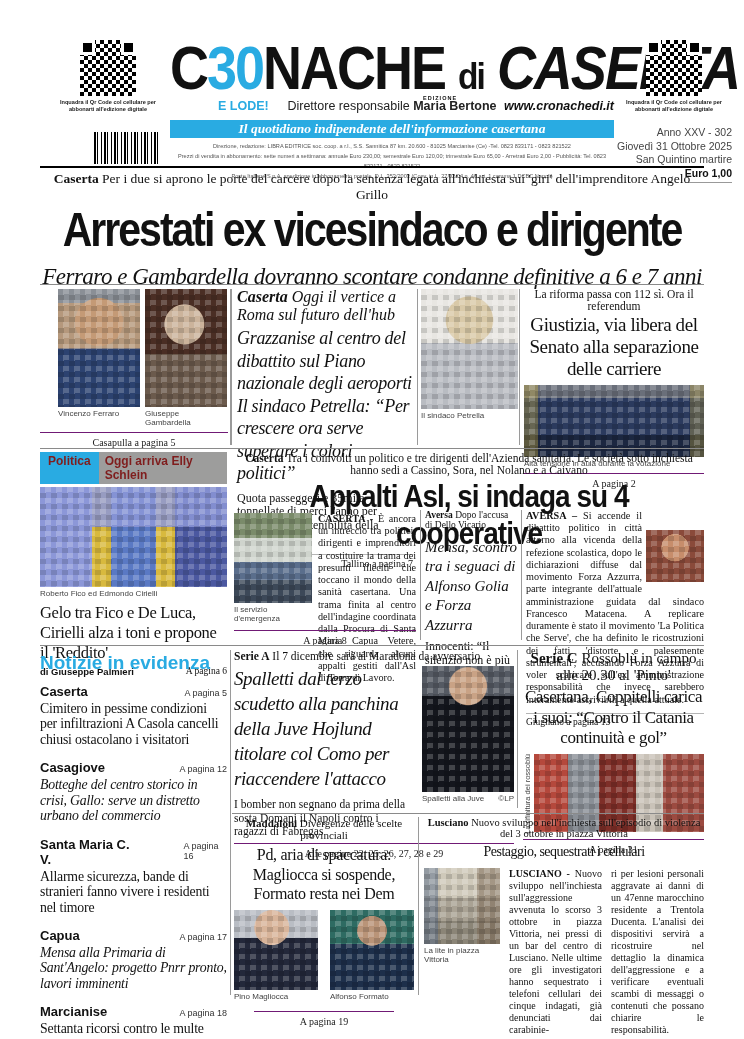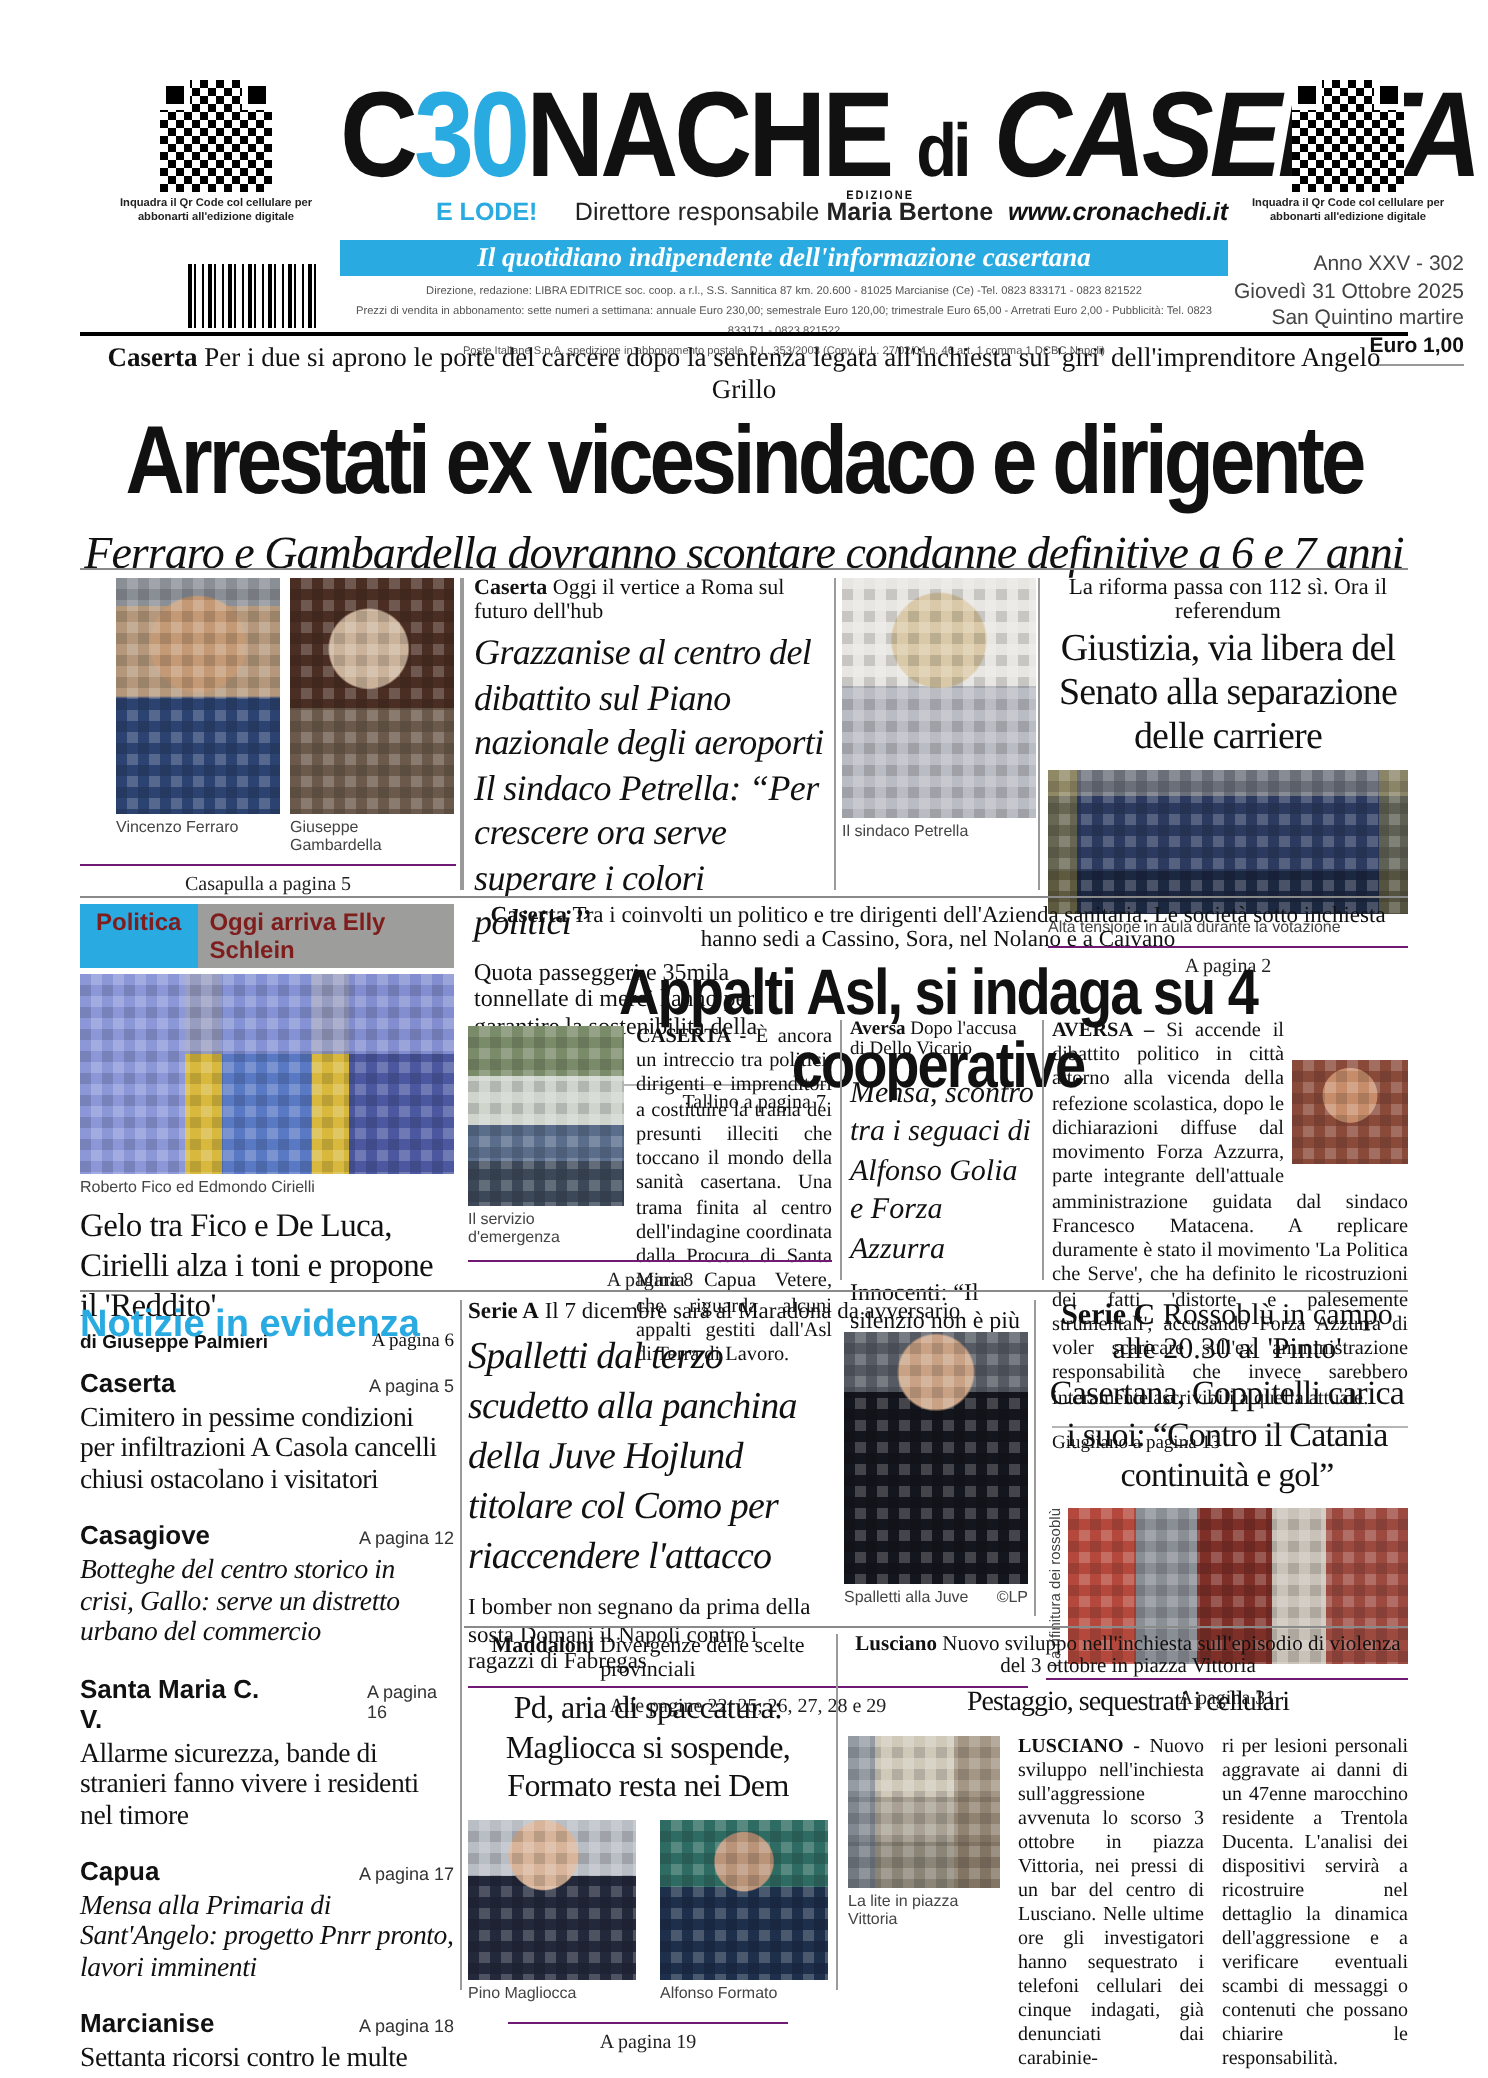--- a/index.html
+++ b/index.html
@@ -85,21 +85,21 @@
   .body-txt{text-align:justify;line-height:1.2;}
   .body-txt b{font-weight:bold;}
 
   
   .colA{left:40px;top:289px;width:188px;}
   .pair{display:flex;gap:5px;padding-left:18px;}
   .pair .photo{width:82px;height:118px;}
   .pair-caps{display:flex;gap:5px;padding-left:18px;}
   .pair-caps .cap{width:82px;}
   .colB{left:237px;top:288px;width:176px;}
-  .colB .kick{font-size:11px;}
+  .colB .kick{font-size:16px;font-style:italic;}
   .hl-it{font-style:italic;font-size:18px;line-height:1.25;margin-top:3px;letter-spacing:-0.3px;}
   .dek{font-size:12px;line-height:1.15;margin-top:7px;}
   .foot-r{font-size:10px;text-align:right;border-top:1px solid #b5b5b5;padding-top:3px;margin-top:7px;}
   .colC{left:421px;top:289px;width:97px;}
   .colC .photo{width:97px;height:120px;}
   .colD{left:524px;top:288px;width:180px;text-align:center;}
   .colD .kick{font-size:11.5px;}
   .hl-sm{font-size:19px;line-height:1.15;margin-top:2px;letter-spacing:-0.4px;}
   .colD .photo{width:180px;height:72px;margin-top:5px;}
   .colD .cap{text-align:left;}

